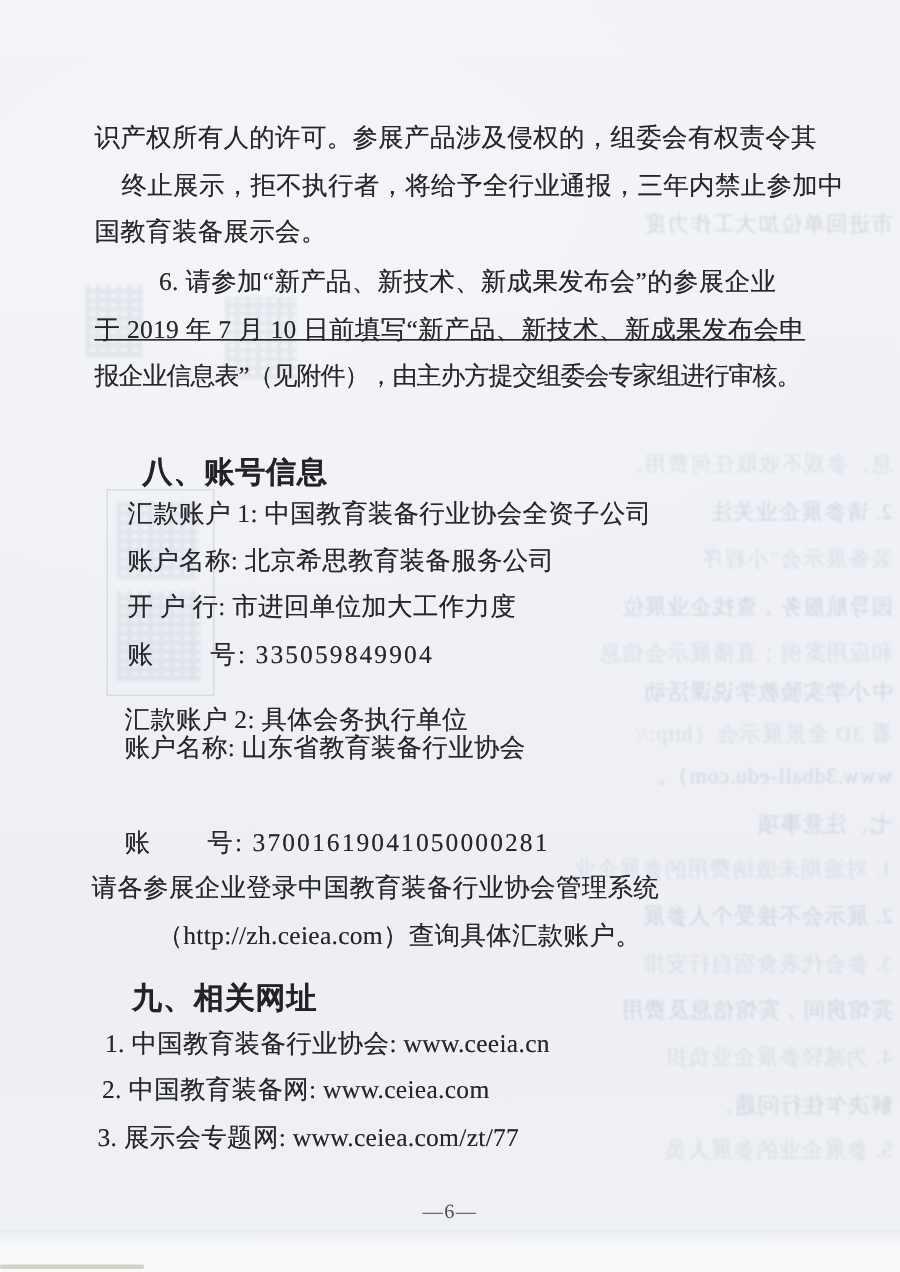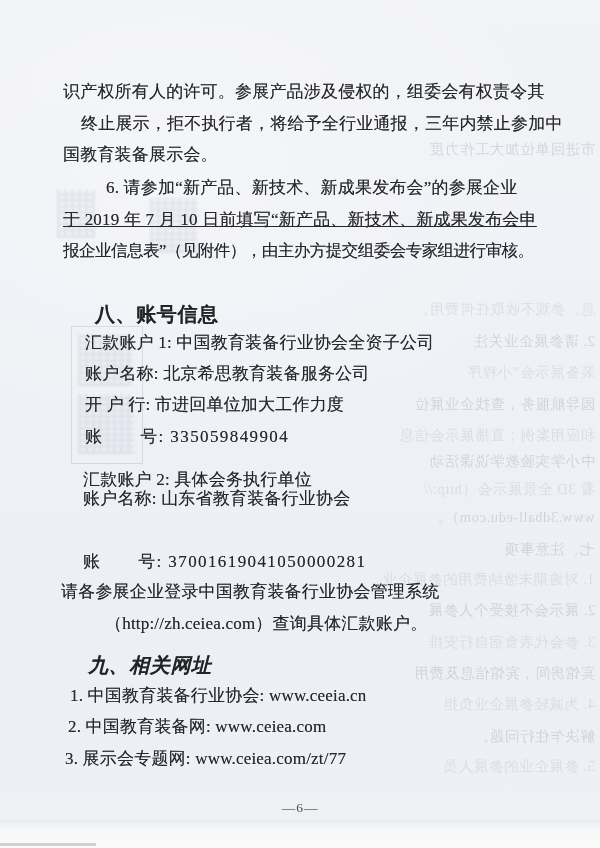--- a/index.html
+++ b/index.html
@@ -105,21 +105,21 @@
   <div class="ln" style="top:362px;left:85px;">账户名称: 北京希思教育装备服务公司</div>
   <div class="ln" style="top:393px;left:85px;">开 户 行: 市进回单位加大工作力度</div>
   <div class="ln digits" style="top:425px;left:85px;">账　　号: 335059849904</div>
   <div class="ln" style="top:456px;left:83px;margin-top:12px;">汇款账户 2: 具体会务执行单位</div>
   <div class="ln" style="top:487px;left:83px;">账户名称: 山东省教育装备行业协会</div>
   <div class="ln digits" style="top:550px;left:83px;">账　　号: 37001619041050000281</div>
 
   <div class="ln" style="top:580px;left:61px;">请各参展企业登录中国教育装备行业协会管理系统</div>
   <div class="ln" style="top:612px;left:70px;margin-left:35px;">（http://zh.ceiea.com）查询具体汇款账户。</div>
 
-  <div class="hd" style="top:652px;left:88px;font-style:italic;">九、相关网址</div>
+  <div class="hd" style="top:652px;left:88px;">九、相关网址</div>
 
   <div class="ln" style="top:684px;left:70px;">1. 中国教育装备行业协会: www.ceeia.cn</div>
   <div class="ln" style="top:715px;left:68px;">2. 中国教育装备网: www.ceiea.com</div>
   <div class="ln" style="top:747px;left:65px;text-align:center;">3. 展示会专题网: www.ceiea.com/zt/77</div>
 
   <div class="footer">—6—</div>
 
   <div class="scan-bottom"></div>
   <div class="edge-line"></div>
 

